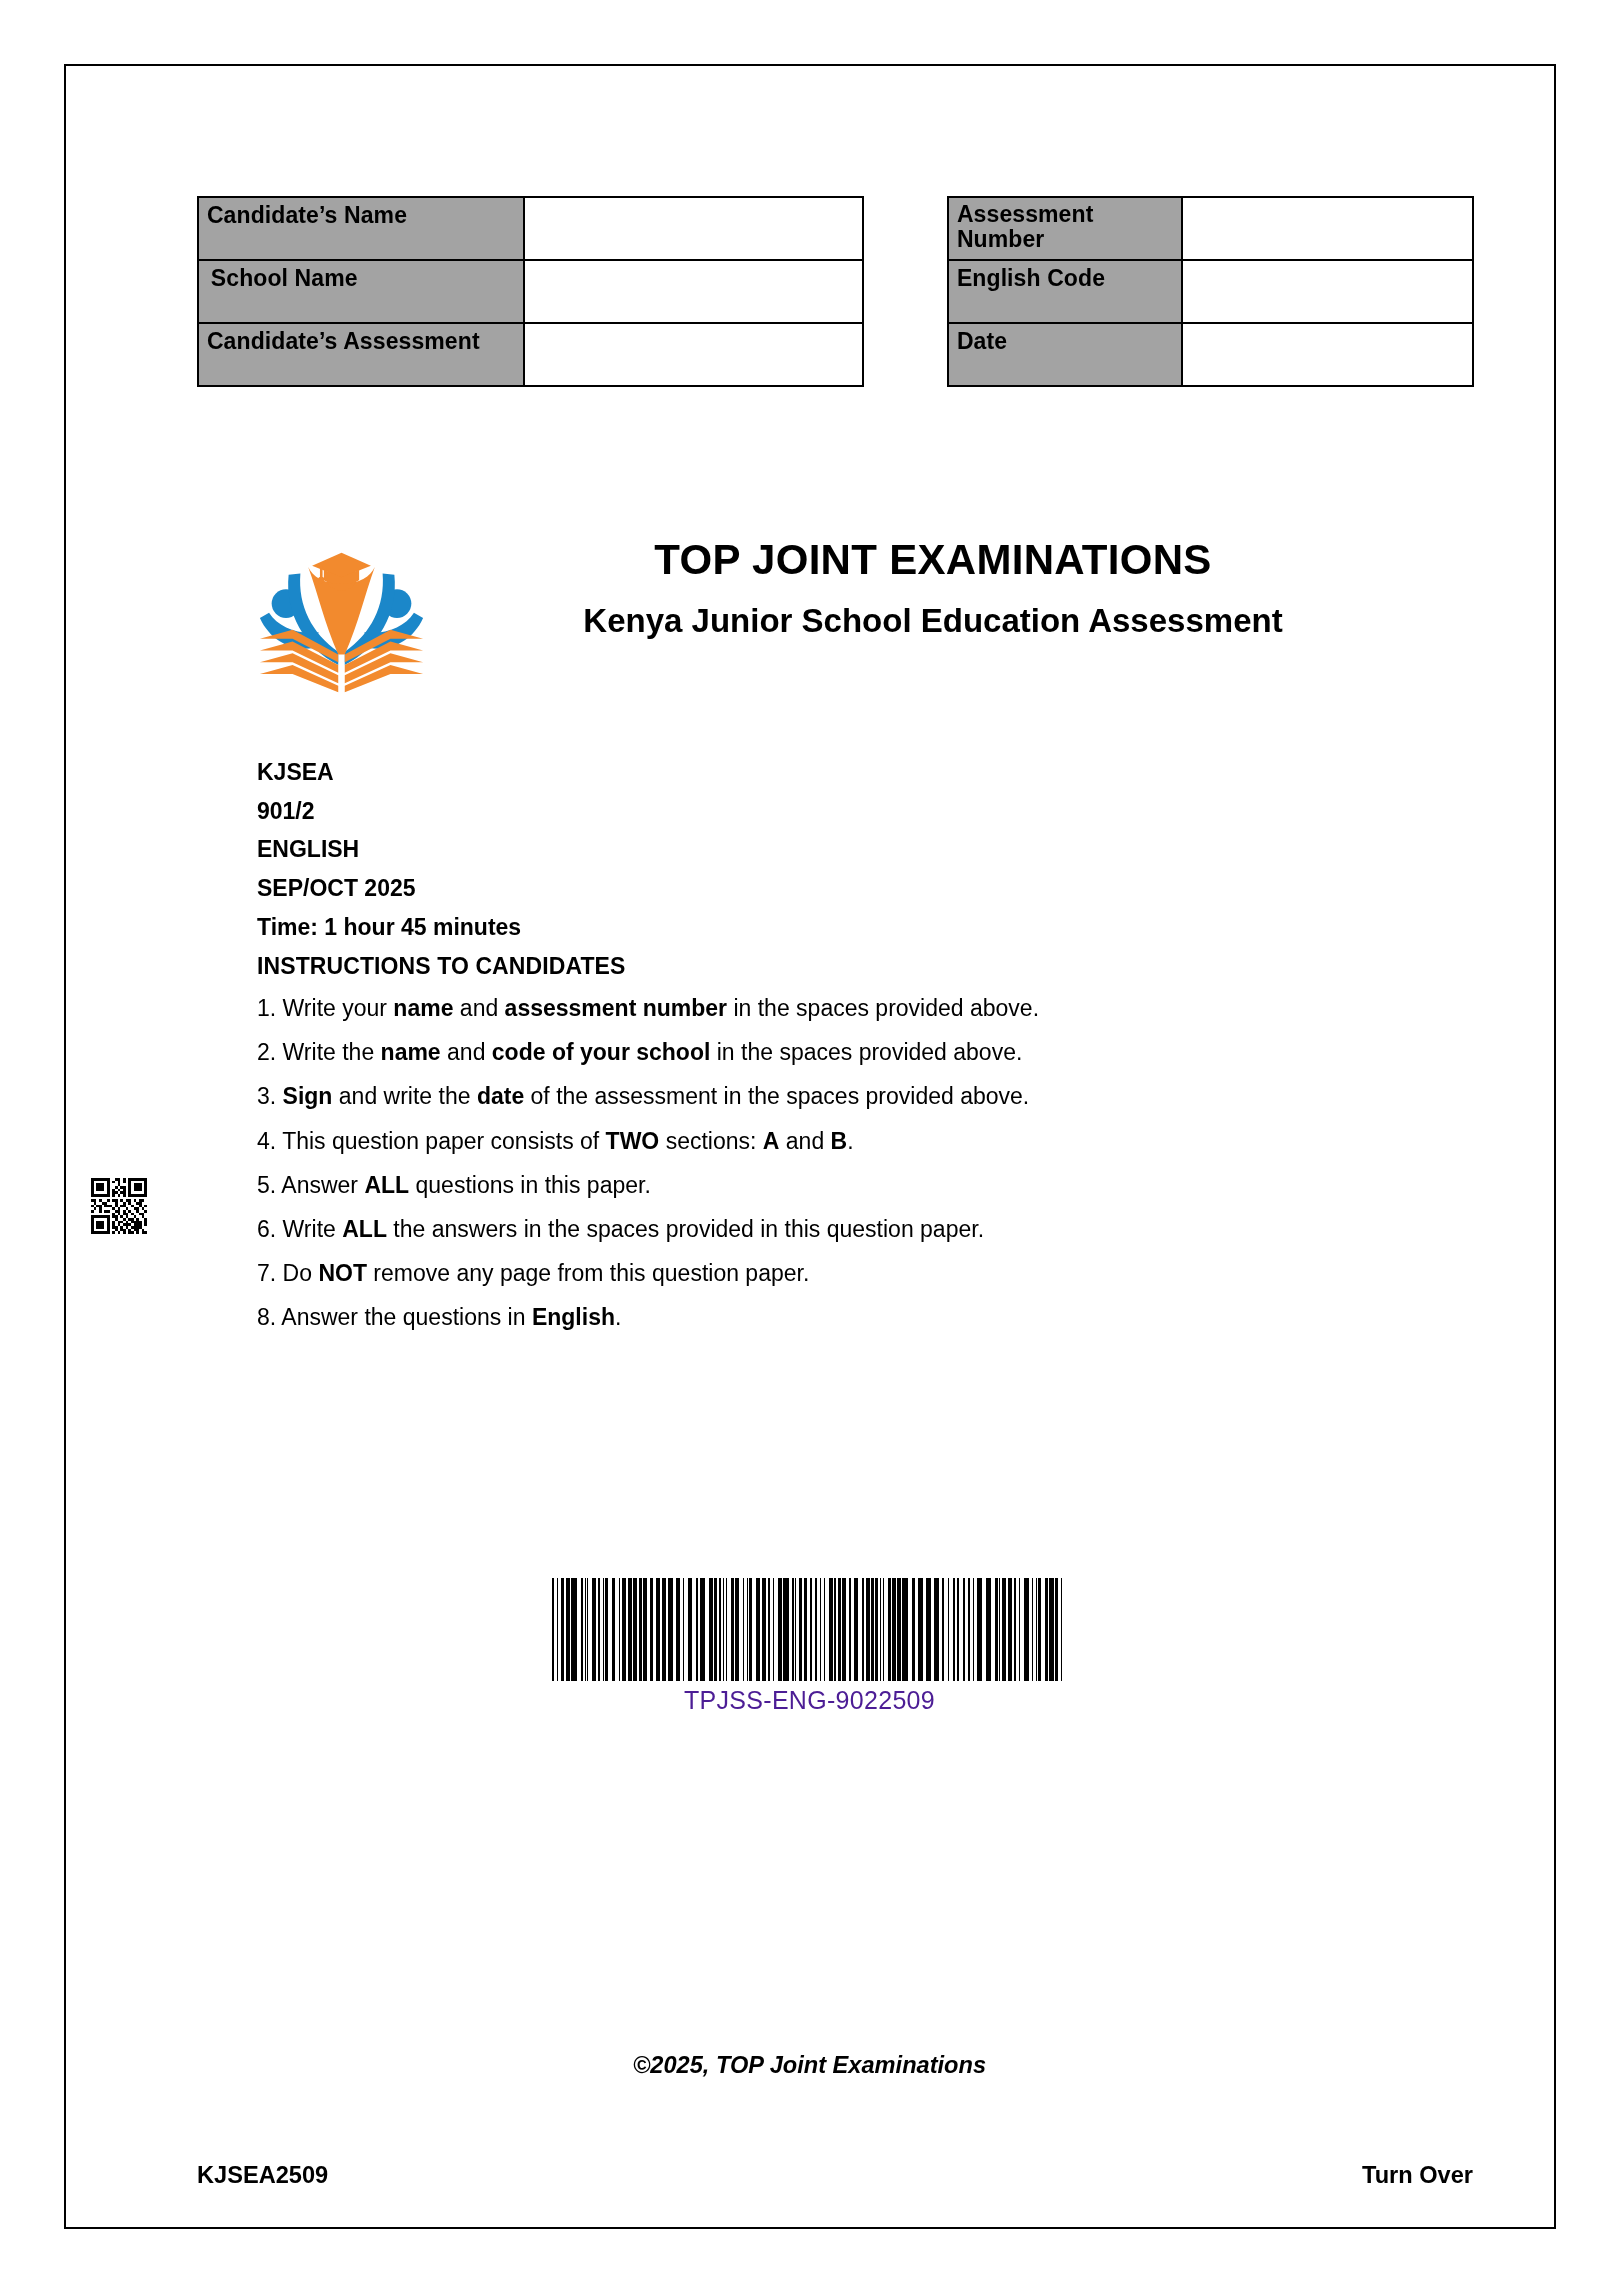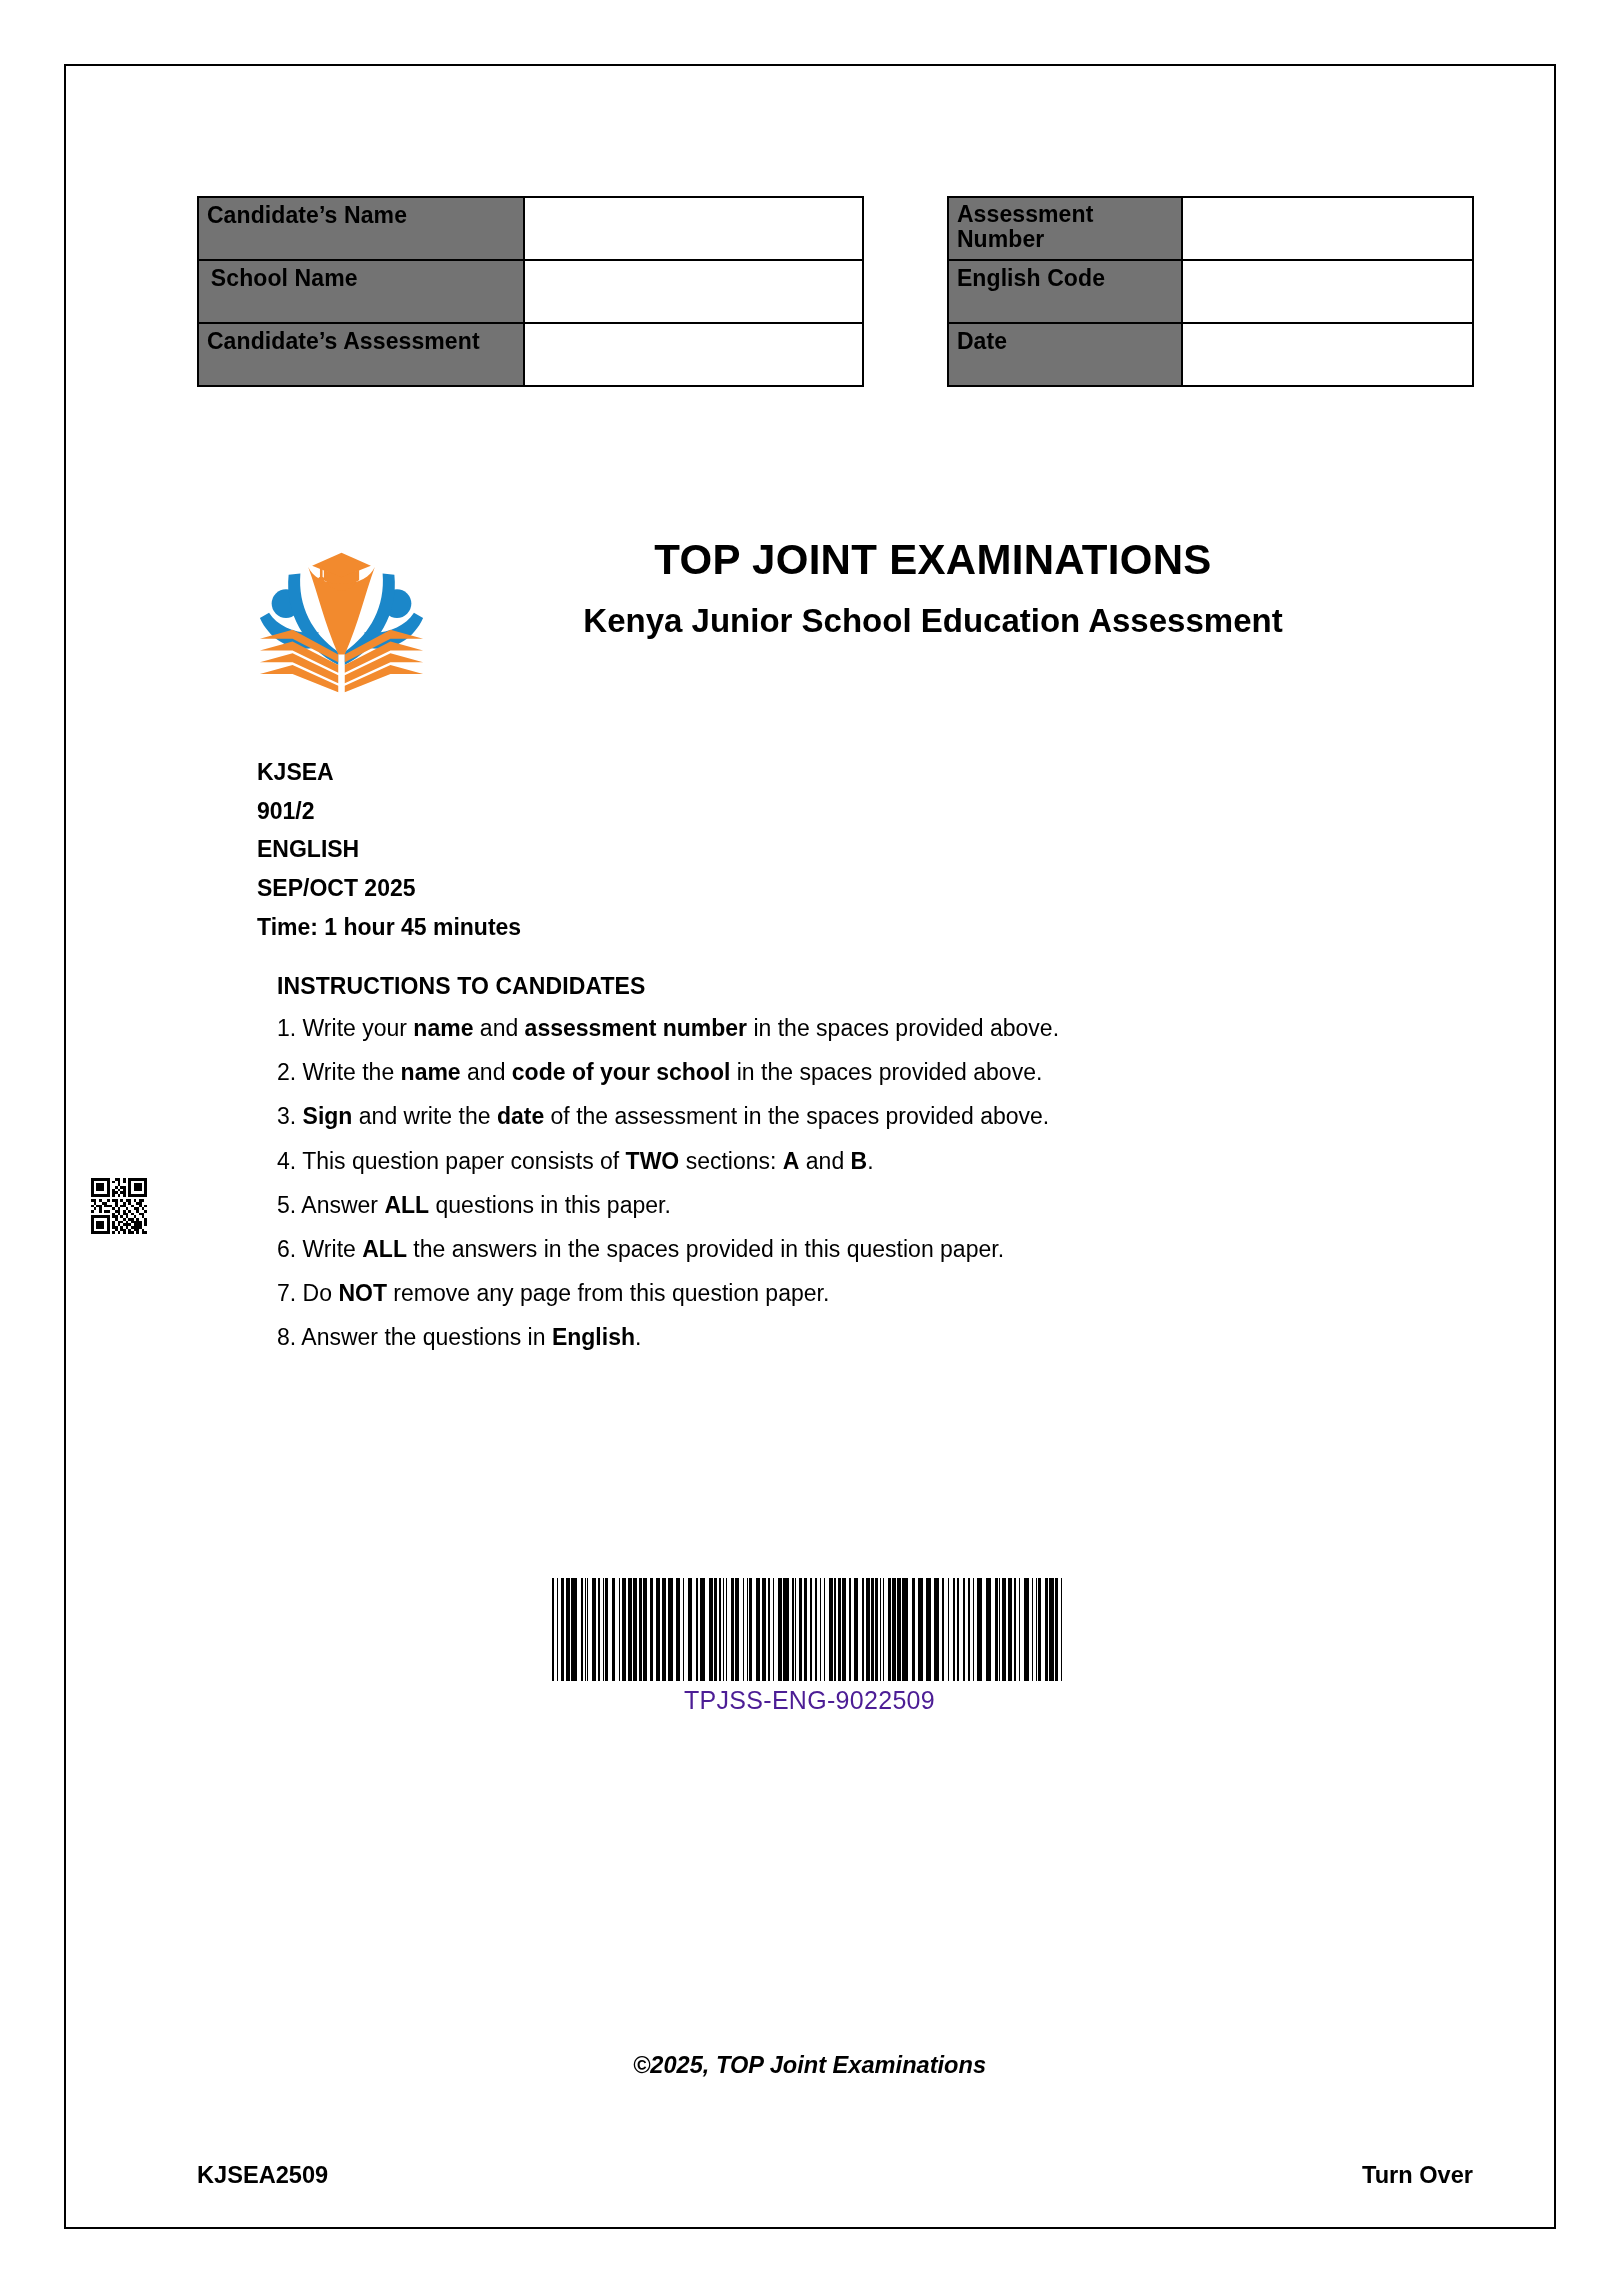--- a/index.html
+++ b/index.html
@@ -47,21 +47,21 @@
     table-layout: fixed;
   }
   .detail-table td {
     border: 2px solid #000000;
     height: 63px;
     vertical-align: top;
     padding: 5.2px 0 0 7.9px;
     box-sizing: border-box;
   }
   .detail-table td.lab {
-    background: #737373;
+    background: #a3a3a3;
     font-weight: bold;
     font-size: 23px;
     line-height: 1.08;
     color: #000000;
     letter-spacing: 0.1px;
     margin-top: 47px;
   }
   .detail-table td.val {
     background: #ffffff;
   }
@@ -124,24 +124,23 @@
     font-size: 23px;
     font-weight: bold;
     line-height: 1.68;
     color: #000000;
   }
 
   
   .instructions {
     position: absolute;
     left: 191px;
-    top: 907px;
+    top: 887px;
     width: 1178px;
     color: #000000;
-    margin-left: 20px;
   }
   .instr-heading {
     font-size: 23px;
     font-weight: bold;
     margin-bottom: 14.4px;
     letter-spacing: 0.1px;
   }
   .instr-item {
     font-size: 23px;
     font-weight: normal;

